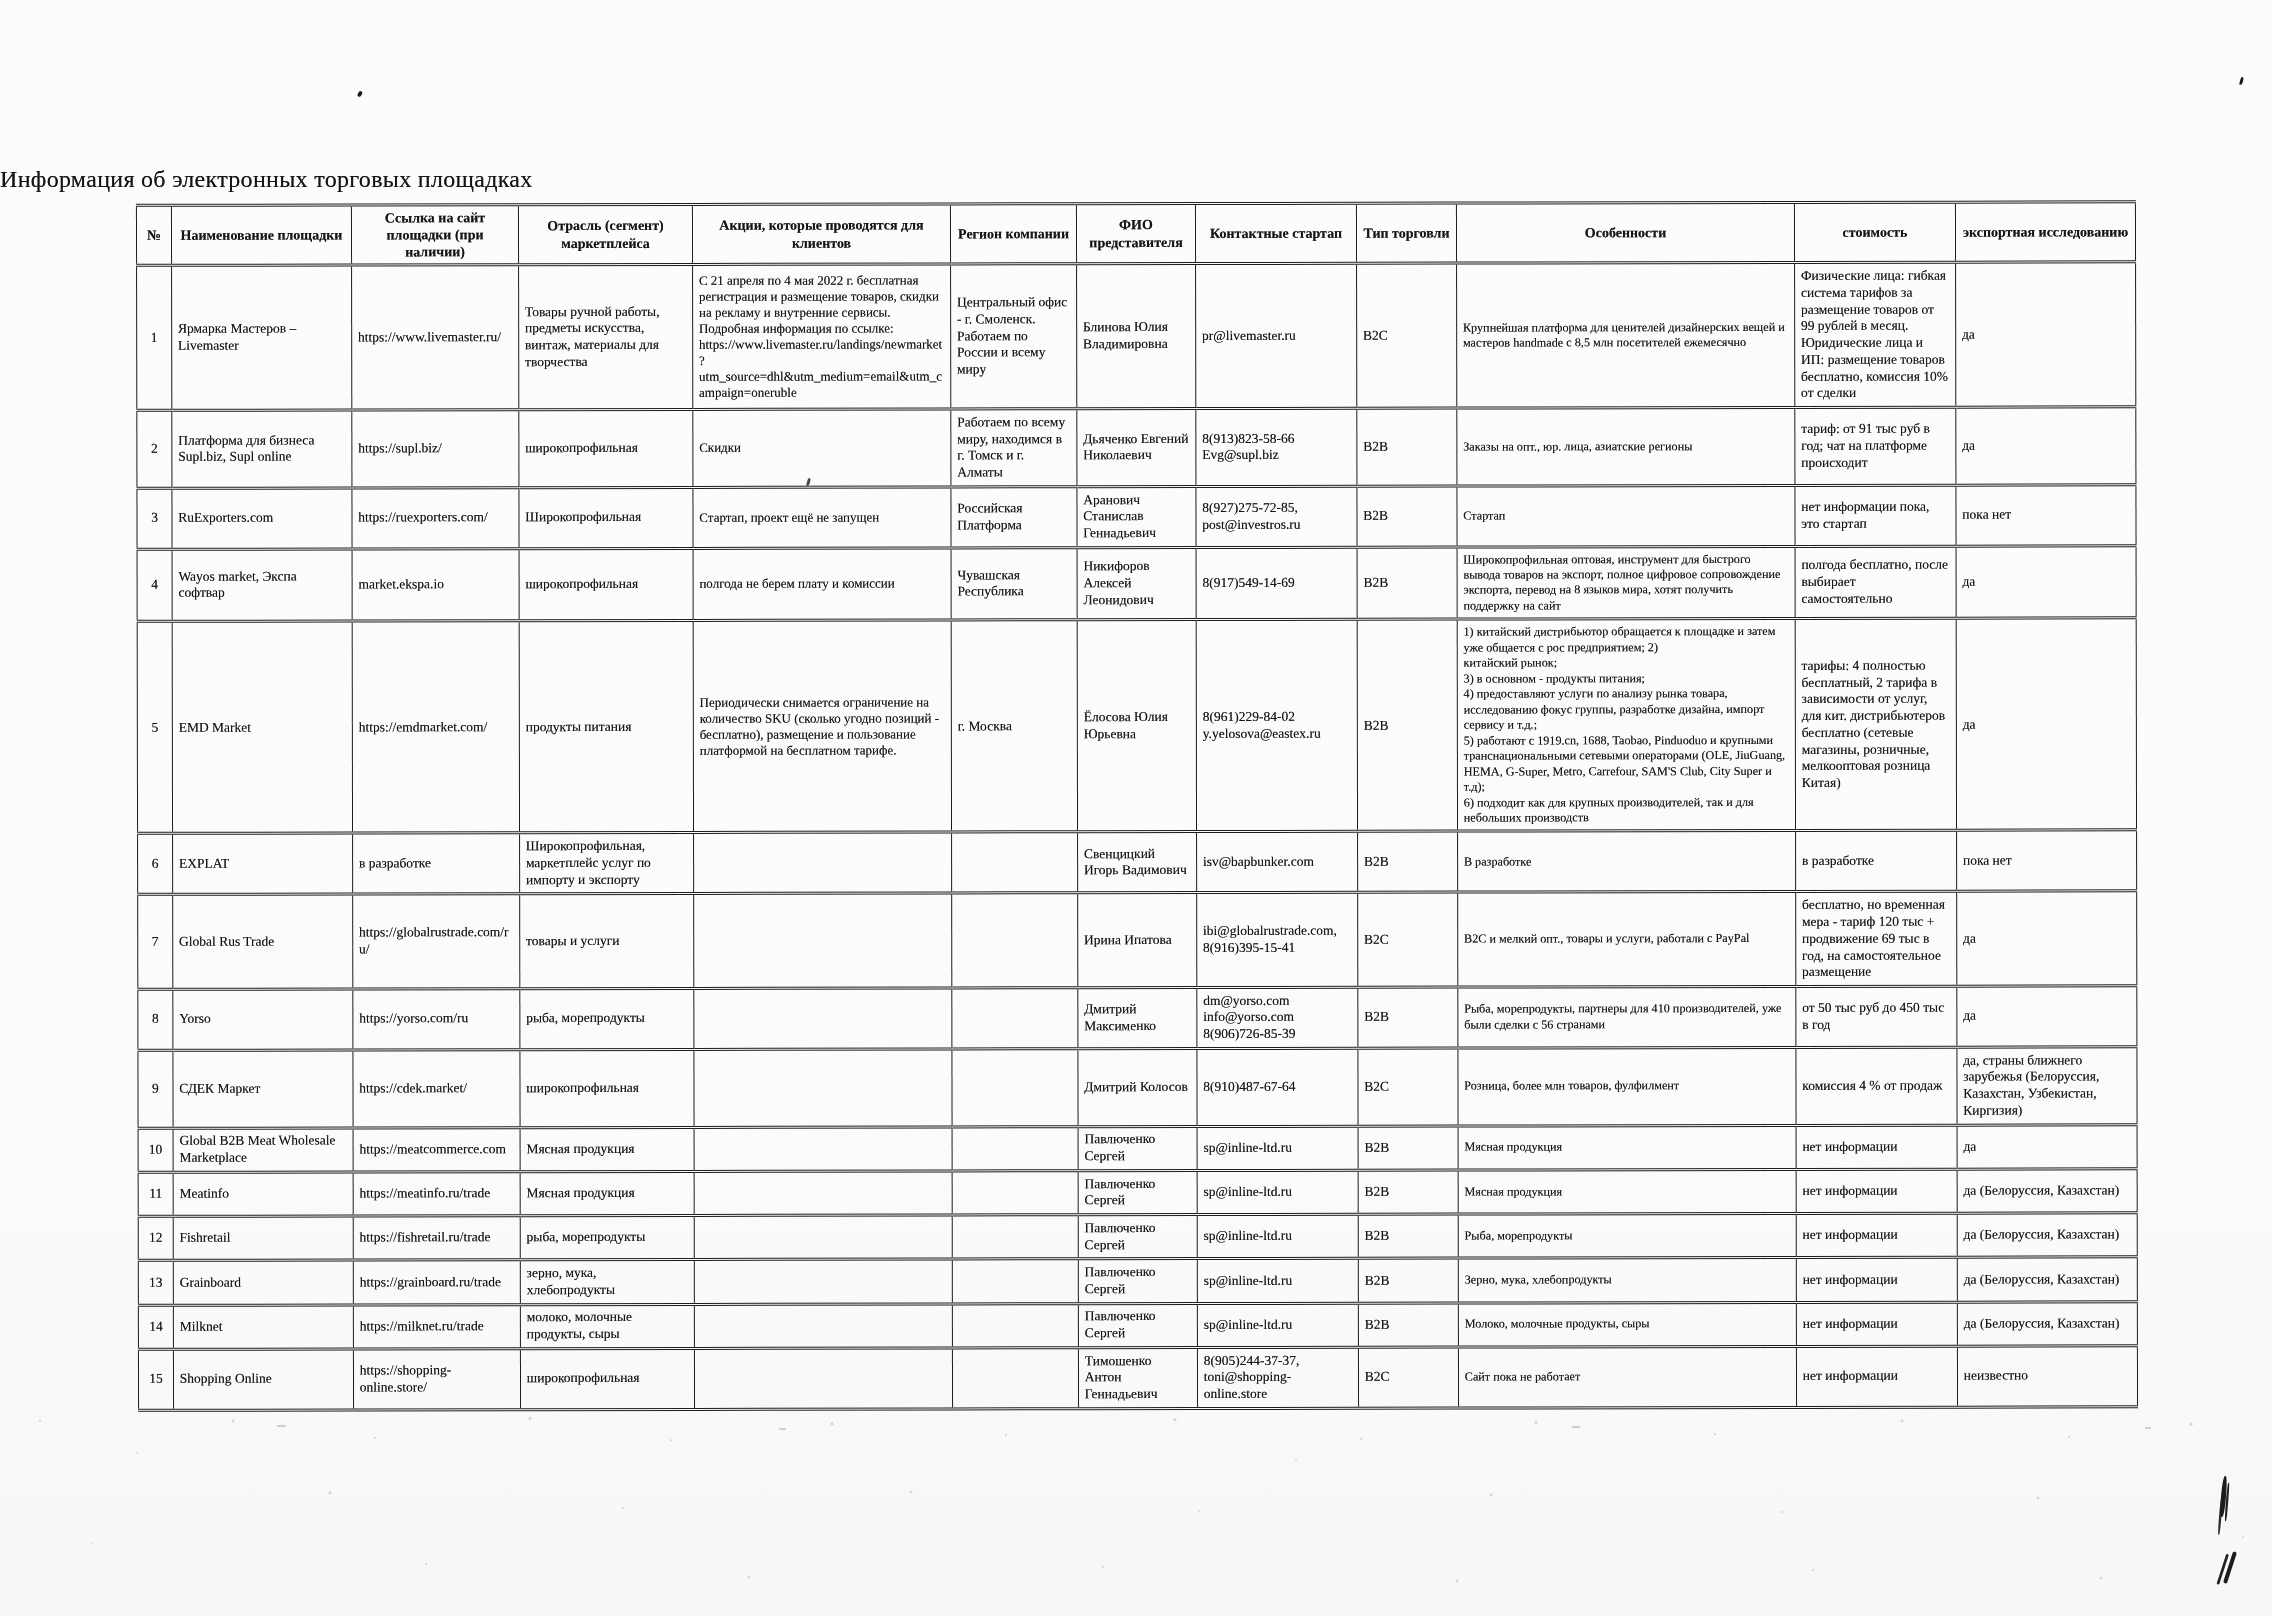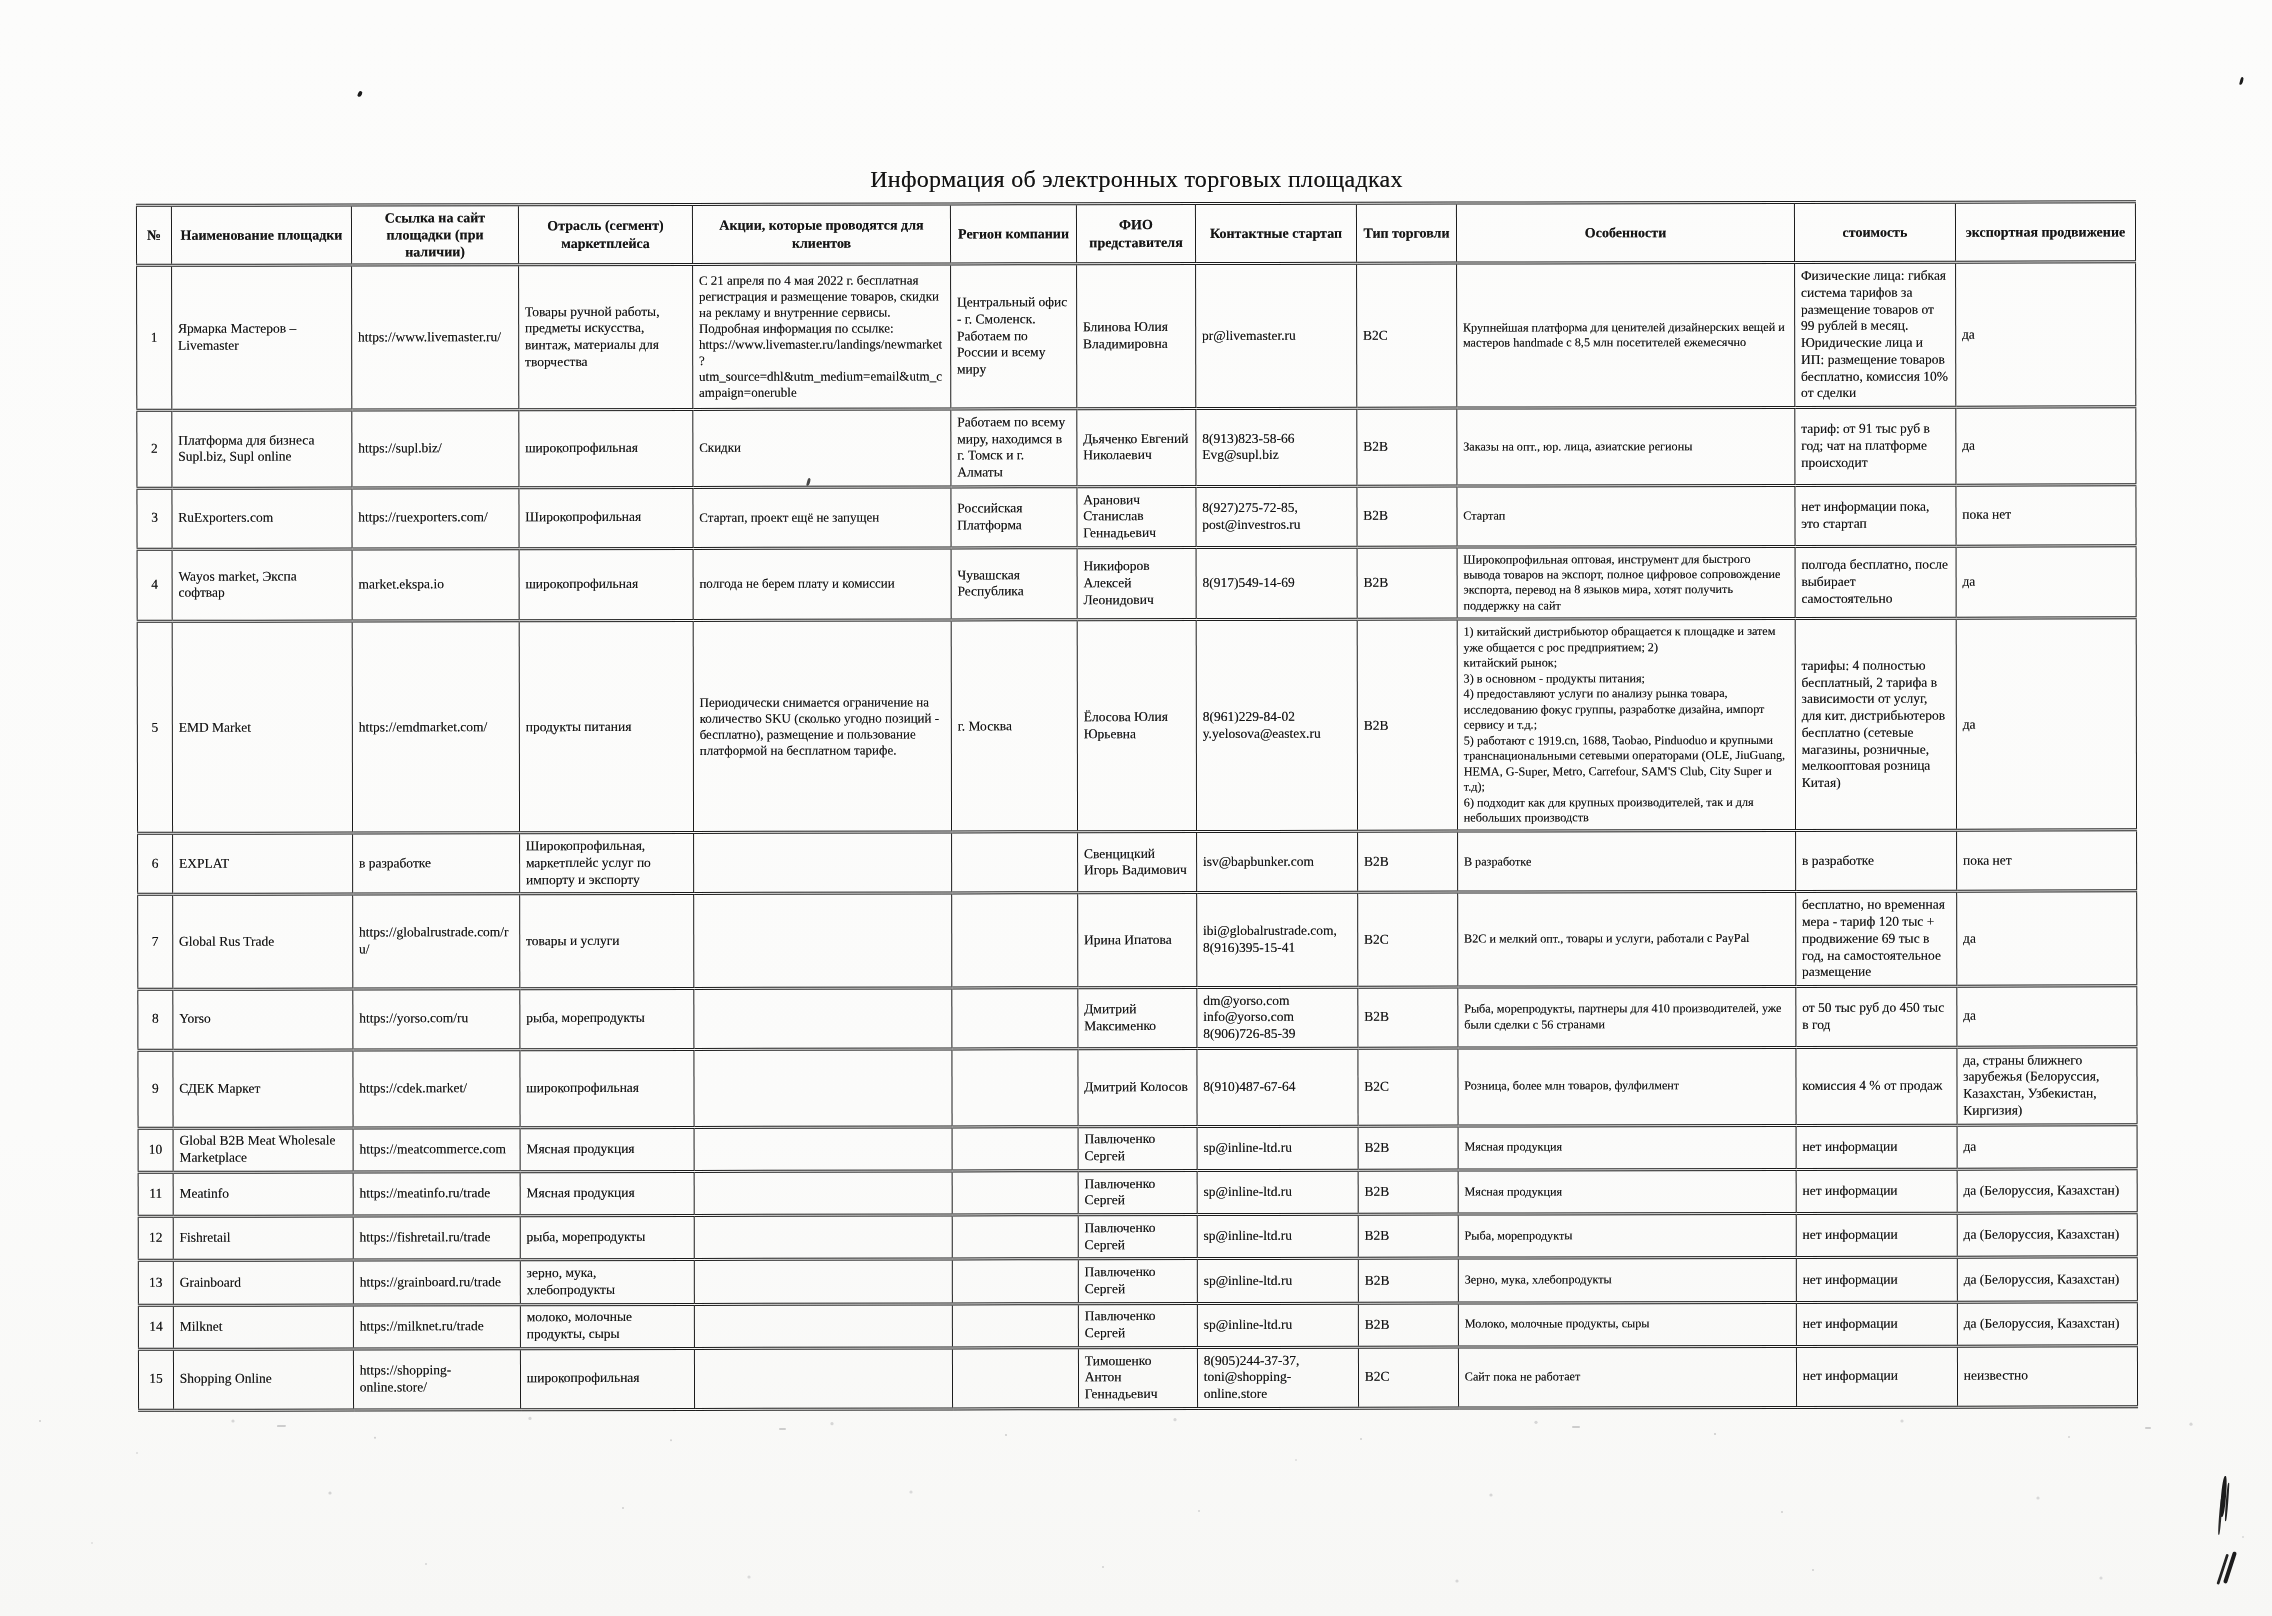--- a/index.html
+++ b/index.html
@@ -10,21 +10,21 @@
     color:#161616;
     overflow:hidden;
     position:relative;
   }
   .page{
     position:absolute;inset:0;
     background:linear-gradient(180deg,#fcfcfb 0%,#fbfbfa 70%,#f7f7f5 100%);
   }
   .doc-title{
     margin:166px 0 9px 0;
-    text-align:center;
+    text-align:left;
     font-size:24px;
     letter-spacing:0.3px;
     color:#141414;
     text-shadow:0 0 0.3px rgba(20,20,20,.65);
   }
   .table-wrap{
     margin-left:137px;
     transform:rotate(-0.1deg);
   }
   table.platforms{
@@ -118,21 +118,21 @@
           <th>Наименование площадки</th>
           <th>Ссылка на сайт площадки (при наличии)</th>
           <th>Отрасль (сегмент) маркетплейса</th>
           <th>Акции, которые проводятся для клиентов</th>
           <th>Регион компании</th>
           <th>ФИО представителя</th>
           <th>Контактные стартап</th>
           <th>Тип торговли</th>
           <th>Особенности</th>
           <th>стоимость</th>
-          <th>экспортная продвижение</th>
+          <th>экспортная исследованию</th>
         </tr>
       </thead>
       <tbody>
 
           <tr>
             <td>1</td>
             <td>Ярмарка Мастеров – Livemaster</td>
             <td>https://www.livemaster.ru/</td>
             <td>Товары ручной работы, предметы искусства, винтаж, материалы для творчества</td>
             <td>С 21 апреля по 4 мая 2022 г. бесплатная регистрация и размещение товаров, скидки на рекламу и внутренние сервисы. Подробная информация по ссылке: https://www.livemaster.ru/landings/newmarket?utm_source=dhl&amp;utm_medium=email&amp;utm_campaign=oneruble</td>

